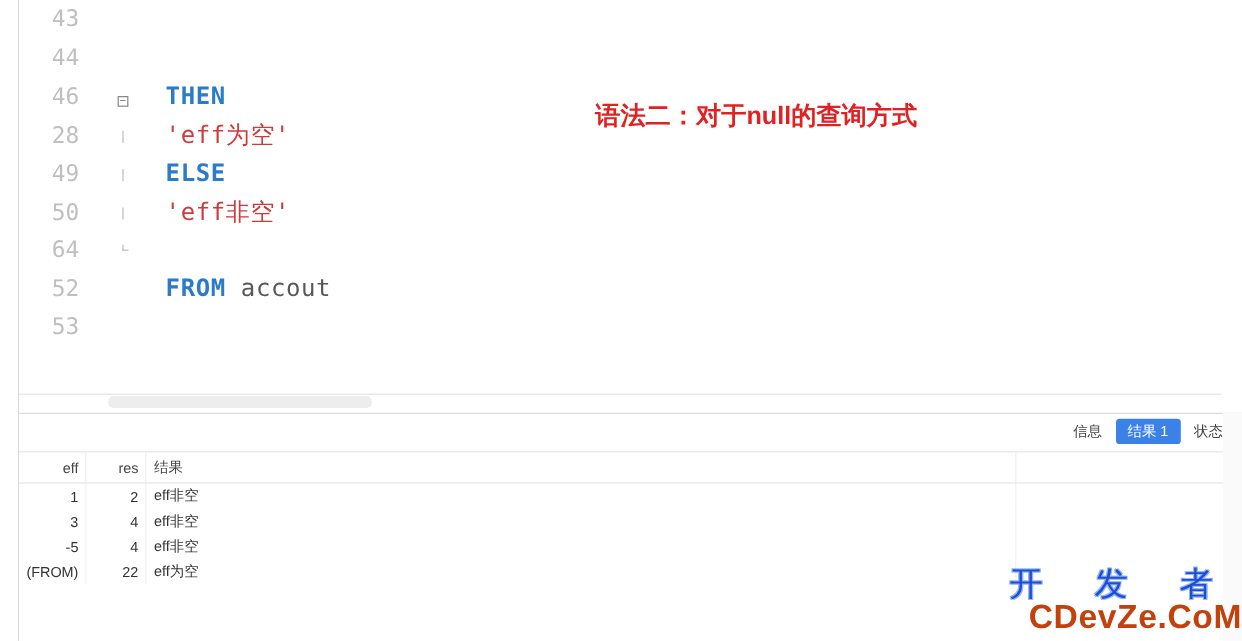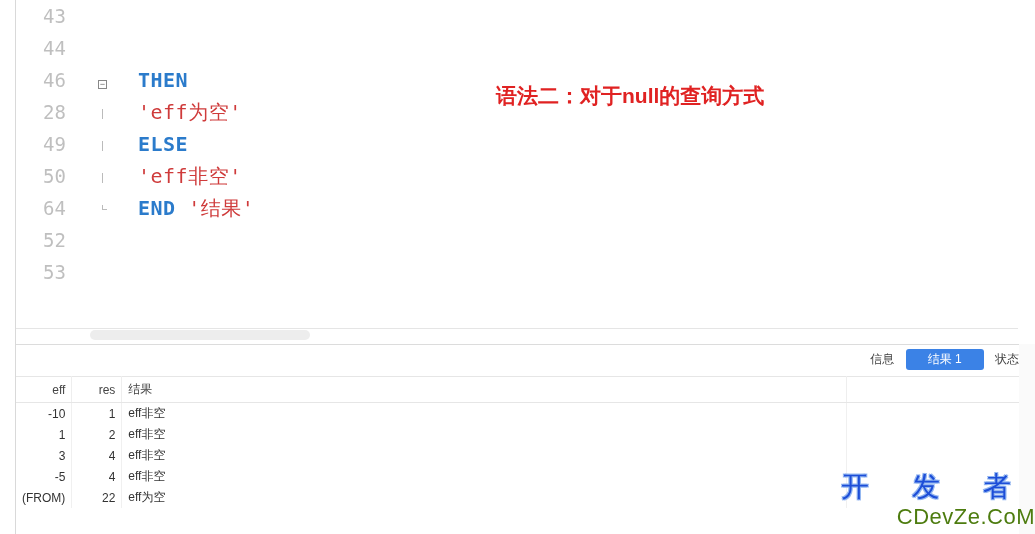--- a/index.html
+++ b/index.html
@@ -120,21 +120,21 @@
     color: #555;
   }
   .tab-plain {
     display: inline-block;
     padding: 2px 8px;
     color: #444;
     cursor: pointer;
   }
   .tab-active {
     display: inline-block;
-    padding: 2px 22px;
+    padding: 2px 10px;
     background: #3b82e6;
     color: #fff;
     border-radius: 3px;
     cursor: pointer;
   }
   .result-table {
     width: 100%;
     border-collapse: collapse;
     font-size: 12px;
   }
@@ -167,23 +167,23 @@
     text-shadow:
       -1px -1px 0 #93b6f0, 1px -1px 0 #93b6f0,
       -1px  1px 0 #93b6f0, 1px  1px 0 #93b6f0;
     user-select: none;
     pointer-events: none;
   }
   .watermark2 {
     position: absolute;
     right: 0px; bottom: 4px;
     font-family: Arial, sans-serif;
-    font-size: 22px;
-    font-weight: 400;
-    color: #4d7c0f;
+    font-size: 28px;
+    font-weight: 700;
+    color: #c2410c;
     letter-spacing: 0.5px;
     user-select: none;
     pointer-events: none;
   }
   .right-scroll {
     position: absolute;
     right: 0; top: 344px; bottom: 0;
     width: 16px;
     background: #fafafa;
   }
@@ -229,25 +229,25 @@
       <span class="fold-gutter">
         <span class="fold-line"></span>
       </span>
       <span class="code"><span>    </span><span class="tok-str">'eff非空'</span></span>
     </div>
     <div class="code-line">
       <span class="lineno">64</span>
       <span class="fold-gutter">
         <span class="fold-end"></span>
       </span>
-      <span class="code"><span class="tok-kw">END </span><span class="tok-str">'结果'</span></span>
     </div>
     <div class="code-line">
       <span class="lineno">52</span>
       <span class="fold-gutter"></span>
+      <span class="code"><span> </span><span class="tok-kw">FROM  </span><span class="tok-ident">accout</span></span>
     </div>
     <div class="code-line">
       <span class="lineno">53</span>
       <span class="fold-gutter"></span>
       <span class="code"></span>
     </div>
   </div>
 
 <div class="overlay-annotation">语法二：对于null的查询方式</div>
 
@@ -267,26 +267,20 @@
     <thead>
         <tr id="thead-row">
           <th class="num">eff</th>
           <th class="num">res</th>
           <th class="txt">结果</th>
           <th style="width: auto;"></th>
         </tr>
       </thead>
     <tbody id="tbody">
         <tr>
-          <td class="num">-10</td>
-          <td class="num">1</td>
-          <td class="txt">eff非空</td>
-          <td></td>
-        </tr>
-        <tr>
           <td class="num">1</td>
           <td class="num">2</td>
           <td class="txt">eff非空</td>
           <td></td>
         </tr>
         <tr>
           <td class="num">3</td>
           <td class="num">4</td>
           <td class="txt">eff非空</td>
           <td></td>

